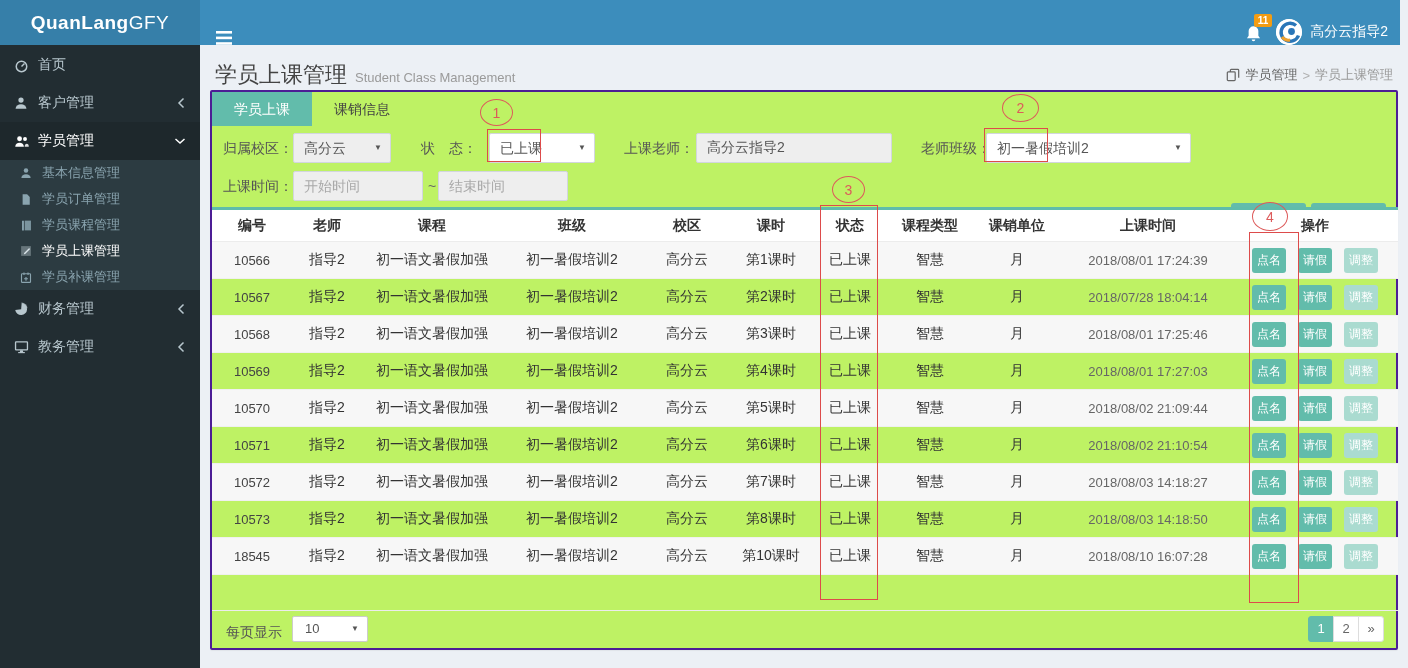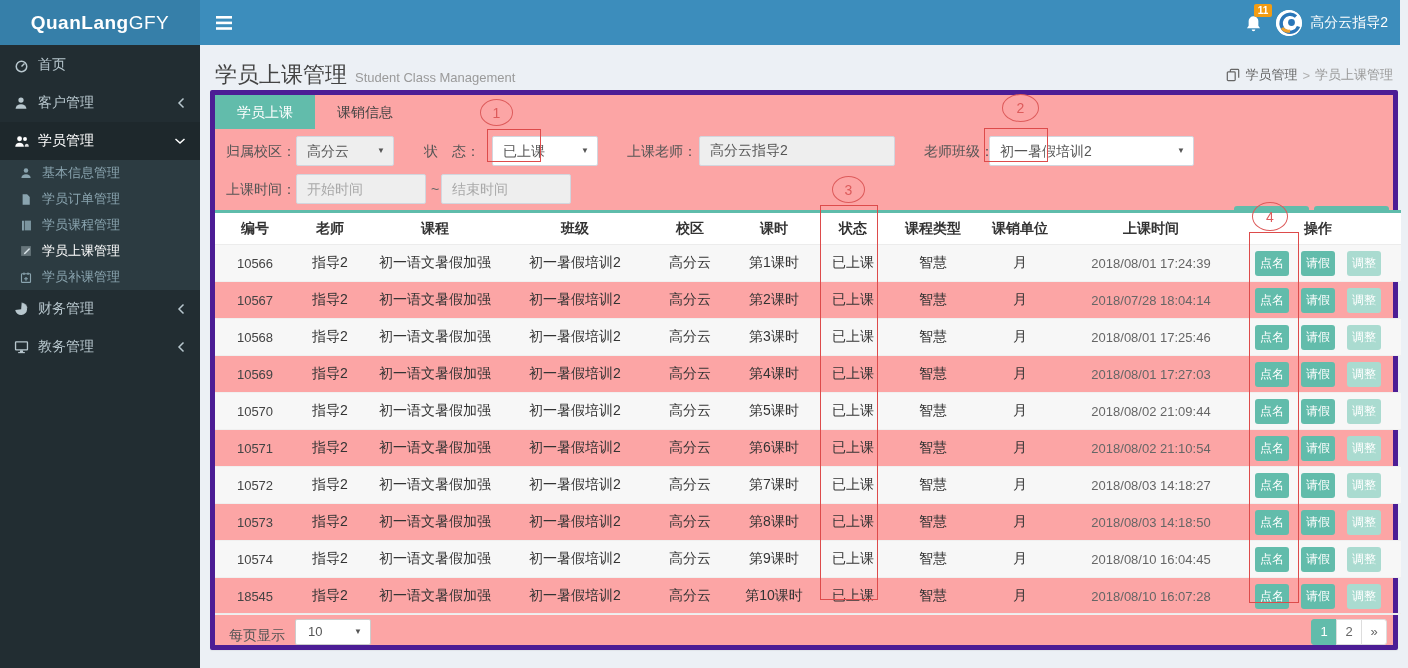--- a/index.html
+++ b/index.html
@@ -19,40 +19,40 @@
   .s-item .chev { margin-left:auto; display:flex; color:#b8c7ce; }
   .s-item.parent-active { background:#1e282c; color:#fff; }
   .s-item.parent-active .s-icon, .s-item.parent-active .chev { color:#fff; }
   .submenu { background:#2c3b41; }
   .s-item.sub { height:26px; padding-left:20px; font-size:13px; color:#8aa4af; }
   .s-item.sub .s-icon { color:#8aa4af; width:22px; }
   .s-item.sub.current { color:#fff; }
   .s-item.sub.current .s-icon { color:#d8e2e7; }
 
   
-  .navbar { position:absolute; left:200px; top:0; width:1200px; height:45px; background:#3c8dbc; color:#fff; display:flex; align-items:center; }
+  .navbar { position:absolute; left:200px; top:0; width:1200px; height:45px; background:#3c8dbc; color:#fff; display:flex; align-items:flex-end; }
   .hamburger { padding:0 16px; display:flex; cursor:pointer; }
   .nav-right { margin-left:auto; display:flex; align-items:center; gap:14px; padding-right:12px; }
   .bell-wrap { position:relative; display:flex; cursor:pointer; padding-top:4px; }
   .badge { position:absolute; top:-7px; right:-10px; background:#f39c12; color:#fff; font-size:10px; font-weight:bold; padding:1px 4px; border-radius:2px; }
   .user-box { display:flex; align-items:center; gap:8px; font-size:14px; cursor:pointer; }
   .avatar { width:26px; height:26px; border-radius:50%; background:#fff; display:flex; align-items:center; justify-content:center; overflow:hidden; }
 
   
   .content { position:absolute; left:200px; top:45px; width:1208px; height:623px; }
   .content-header { display:flex; align-items:baseline; padding:15px 15px 0 15px; }
   .page-title { font-size:22px; color:#444; font-weight:normal; }
   .page-subtitle { font-size:13px; color:#9a9a9a; margin-left:8px; }
   .breadcrumb { margin-left:auto; font-size:13px; color:#666; display:flex; align-items:center; gap:5px; }
   .breadcrumb .bc-icon { display:flex; color:#666; }
   .breadcrumb .sep { color:#b0b0b0; }
   .breadcrumb .current { color:#999; }
 
   
-  .box { position:absolute; left:10px; top:45px; width:1188px; height:560px; background:#fca5a5; border:5px solid #4c1d95; border-radius:2px; box-shadow:0 1px 1px rgba(0,0,0,.05); }
+  .box { position:absolute; left:10px; top:45px; width:1188px; height:560px; background:#bef264; border:2px solid #4c1d95; border-radius:2px; box-shadow:0 1px 1px rgba(0,0,0,.05); }
   .tabs { display:flex; height:34px; }
   .tab { line-height:34px; padding:0 22px; font-size:14px; cursor:pointer; }
   .tab.active { background:#62bcab; color:#fff; }
   .tab.inactive { color:#444; }
 
   
   .filter-area { position:relative; height:81px; }
   .flabel { position:absolute; font-size:14px; color:#555; line-height:30px; white-space:nowrap; }
   .fselect, .finput { position:absolute; height:30px; border:1px solid #d2d6de; border-radius:2px; font-size:14px; color:#555; padding:0 22px 0 10px; line-height:28px; background:#fff; }
   .fselect { cursor:pointer; }
@@ -434,33 +434,20 @@
               <td class="c-class">初一暑假培训2</td>
               <td class="c-campus">高分云</td>
               <td class="c-lesson">第8课时</td>
               <td class="c-status">已上课</td>
               <td class="c-type">智慧</td>
               <td class="c-unit">月</td>
               <td class="c-time">2018/08/03 14:18:50</td>
               <td><button class="abtn">点名</button><button class="abtn">请假</button><button class="abtn disabled">调整</button></td>
             </tr>
             <tr>
-              <td class="c-id">10574</td>
-              <td class="c-teacher">指导2</td>
-              <td class="c-course">初一语文暑假加强</td>
-              <td class="c-class">初一暑假培训2</td>
-              <td class="c-campus">高分云</td>
-              <td class="c-lesson">第9课时</td>
-              <td class="c-status">已上课</td>
-              <td class="c-type">智慧</td>
-              <td class="c-unit">月</td>
-              <td class="c-time">2018/08/10 16:04:45</td>
-              <td><button class="abtn">点名</button><button class="abtn">请假</button><button class="abtn disabled">调整</button></td>
-            </tr>
-            <tr>
               <td class="c-id">18545</td>
               <td class="c-teacher">指导2</td>
               <td class="c-course">初一语文暑假加强</td>
               <td class="c-class">初一暑假培训2</td>
               <td class="c-campus">高分云</td>
               <td class="c-lesson">第10课时</td>
               <td class="c-status">已上课</td>
               <td class="c-type">智慧</td>
               <td class="c-unit">月</td>
               <td class="c-time">2018/08/10 16:07:28</td>

